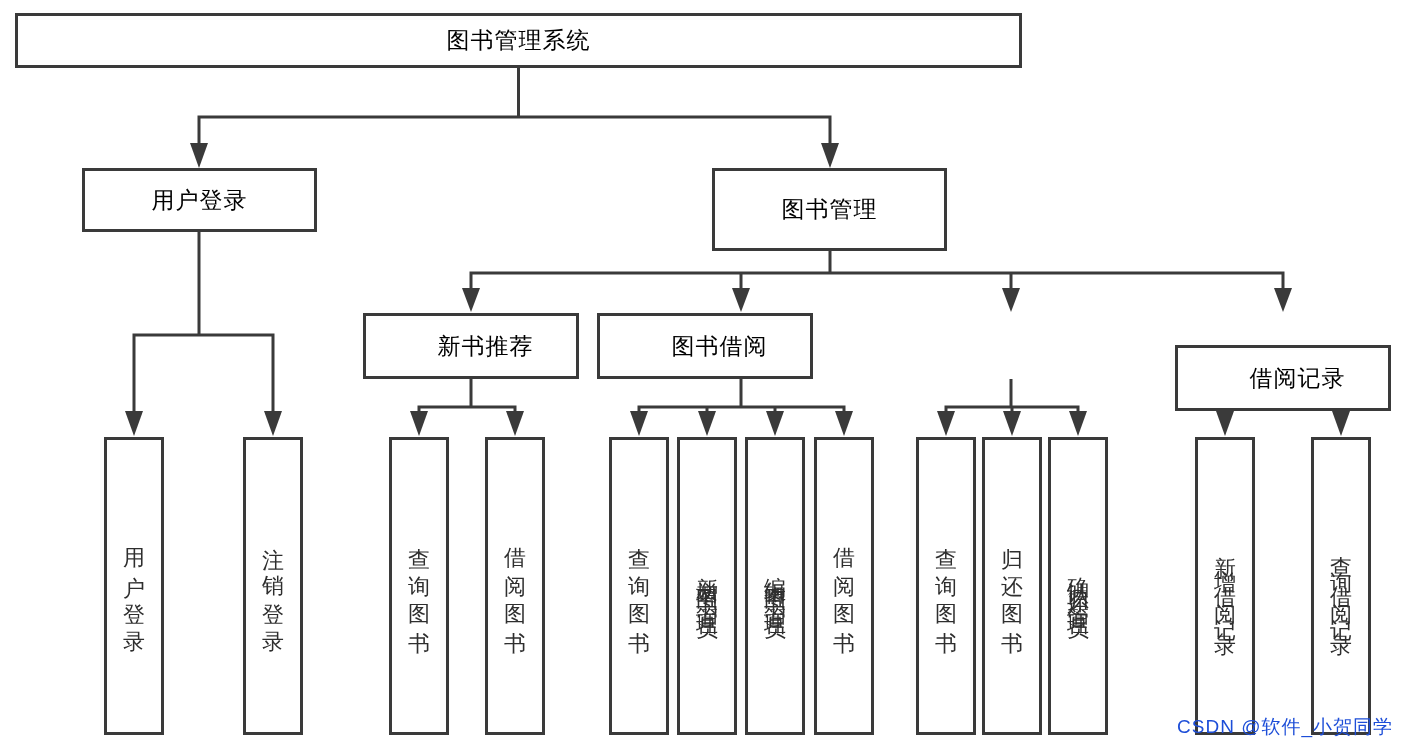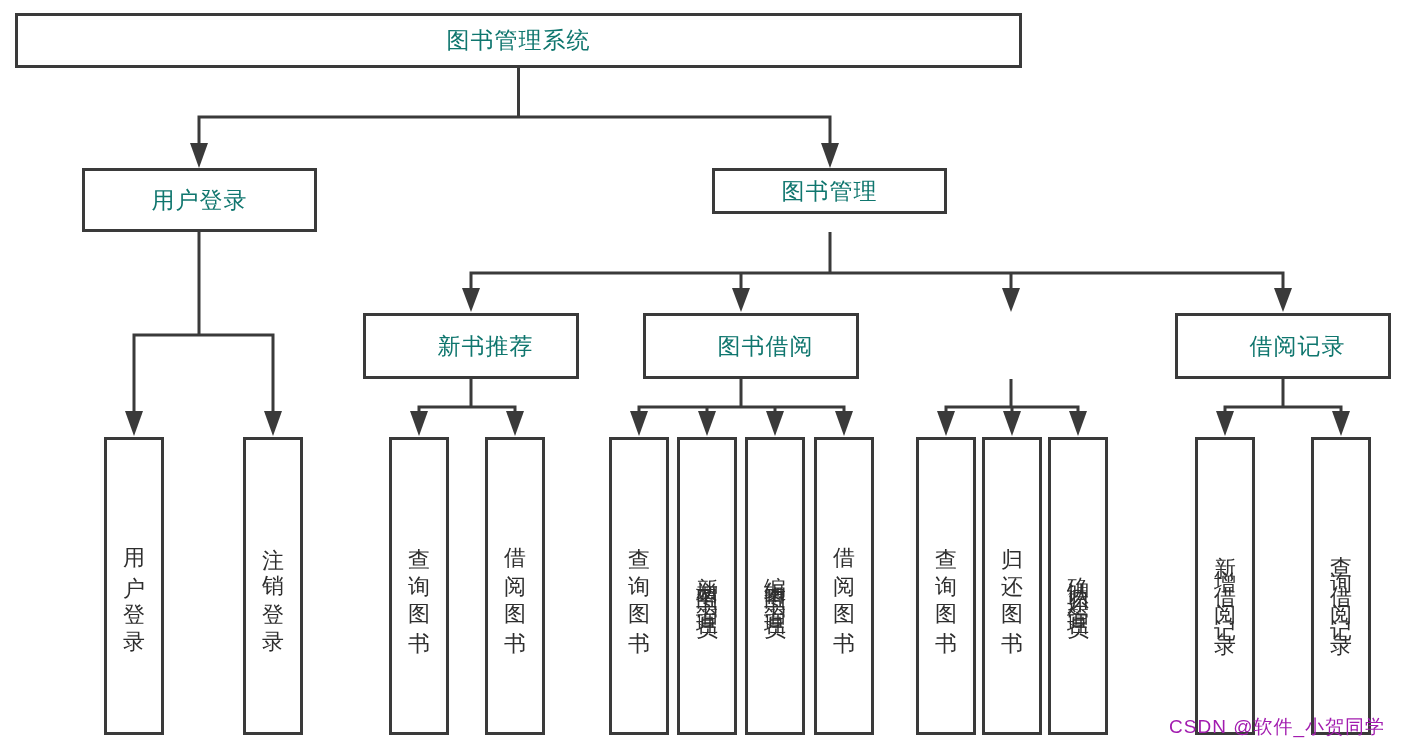--- a/index.html
+++ b/index.html
@@ -12,53 +12,53 @@
     background: #ffffff;
     border: 3px solid #3a3a3a;
     display: flex;
     align-items: center;
     justify-content: center;
     z-index: 2;
   }
   .hlabel {
     font-size: 23px;
     letter-spacing: 1px;
-    color: #0f766e;
+    color: #000000;
     white-space: nowrap;
   }
   .vlabel {
     writing-mode: vertical-rl;
     font-size: 22px;
     color: #2e2e2e;
     line-height: 1;
     white-space: nowrap;
   }
   .root  { left: 15px;  top: 13px;  width: 1007px; height: 55px; }
   .l2a   { left: 82px;  top: 168px; width: 235px;  height: 64px; }
-  .l2b   { left: 712px; top: 168px; width: 235px;  height: 46px; }
+  .l2b   { left: 712px; top: 168px; width: 235px;  height: 83px; }
   .l3    { top: 313px; height: 66px; width: 216px; padding-left: 29px; }
   .l3a   { left: 363px; }
-  .l3b   { left: 643px; align-items: center; }
+  .l3b   { left: 597px; align-items: center; }
   .l3c   { left: 903px; }
-  .l3d   { left: 1175px; }
+  .l3d   { left: 1175px; margin-top: 32px; }
   .tall  { top: 437px; height: 298px; width: 60px; }
   .t1  { left: 104px; }  .t2  { left: 243px; }
   .t3  { left: 389px; }  .t4  { left: 485px; }
   .t5  { left: 609px; }  .t6  { left: 677px; }
   .t7  { left: 745px; }  .t8  { left: 814px; }
   .t9  { left: 916px; }  .t10 { left: 982px; }
   .t11 { left: 1048px; }
   .t12 { left: 1195px; } .t13 { left: 1311px; }
   .watermark {
     position: absolute;
-    right: 20px;
+    right: 12px;
     top: 714px;
     font-size: 19px;
     letter-spacing: 1px;
-    color: #a21caf;
+    color: #1d4ed8;
     z-index: 5;
     pointer-events: none;
     white-space: nowrap;
   }
 </style>
 </head>
 <body>
 
 <div class="canvas">
 

